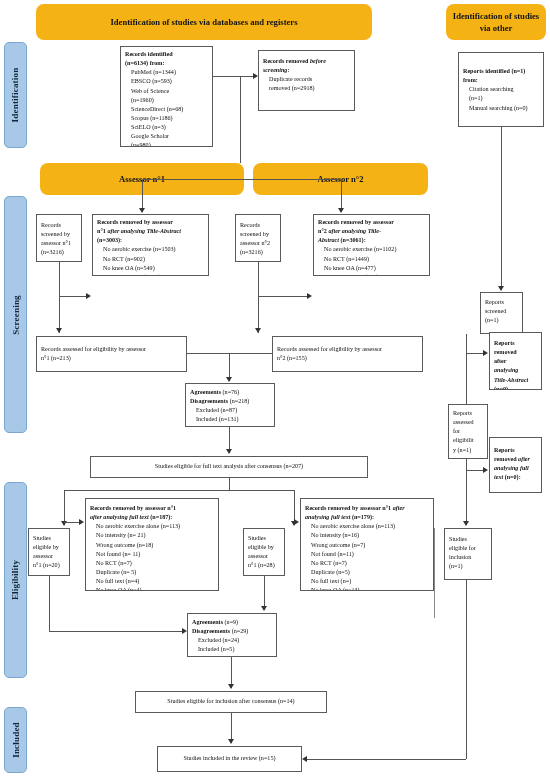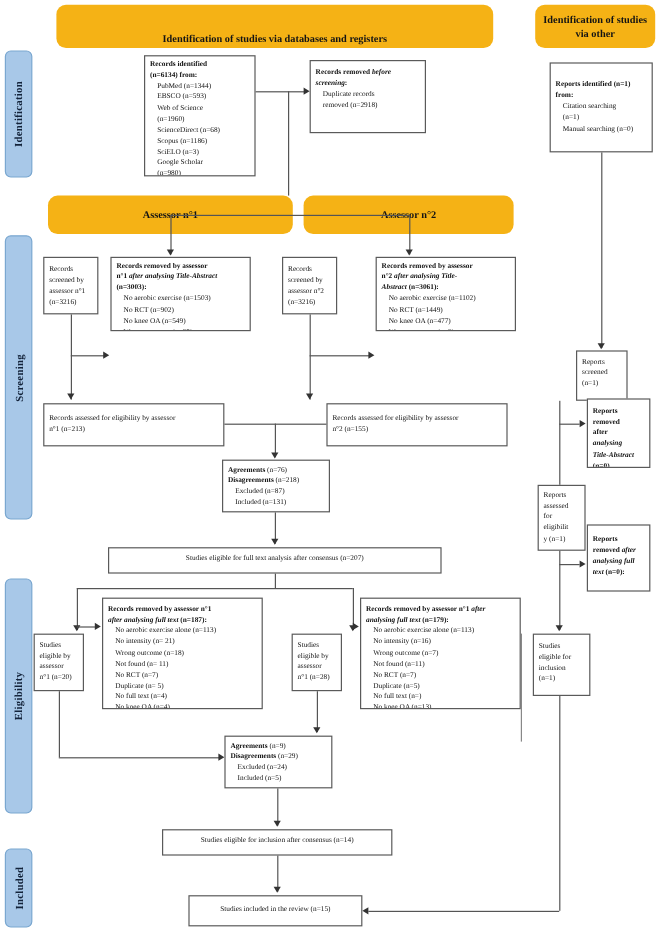--- a/index.html
+++ b/index.html
@@ -81,21 +81,21 @@
   <div class="phase" style="left:4px;top:196px;width:21px;height:235px;">
     <span>Screening</span>
   </div>
   <div class="phase" style="left:4px;top:482px;width:21px;height:194px;">
     <span>Eligibility</span>
   </div>
   <div class="phase" style="left:4px;top:707px;width:21px;height:64px;">
     <span>Included</span>
   </div>
 
-  <div class="hdr" style="left:47px;top:4px;width:364px;height:36px;align-items:flex-end;">
+  <div class="hdr" style="left:36px;top:4px;width:336px;height:36px;">
     <span>Identification of studies via databases and registers</span>
   </div>
   <div class="hdr" style="left:446px;top:4px;width:100px;height:36px;">
     <span>Identification of studies via other</span>
   </div>
   <div class="hdr" style="left:40px;top:163px;width:204px;height:32px;">
     <span>Assessor n°1</span>
   </div>
   <div class="hdr" style="left:253px;top:163px;width:175px;height:32px;">
     <span>Assessor n°2</span>

